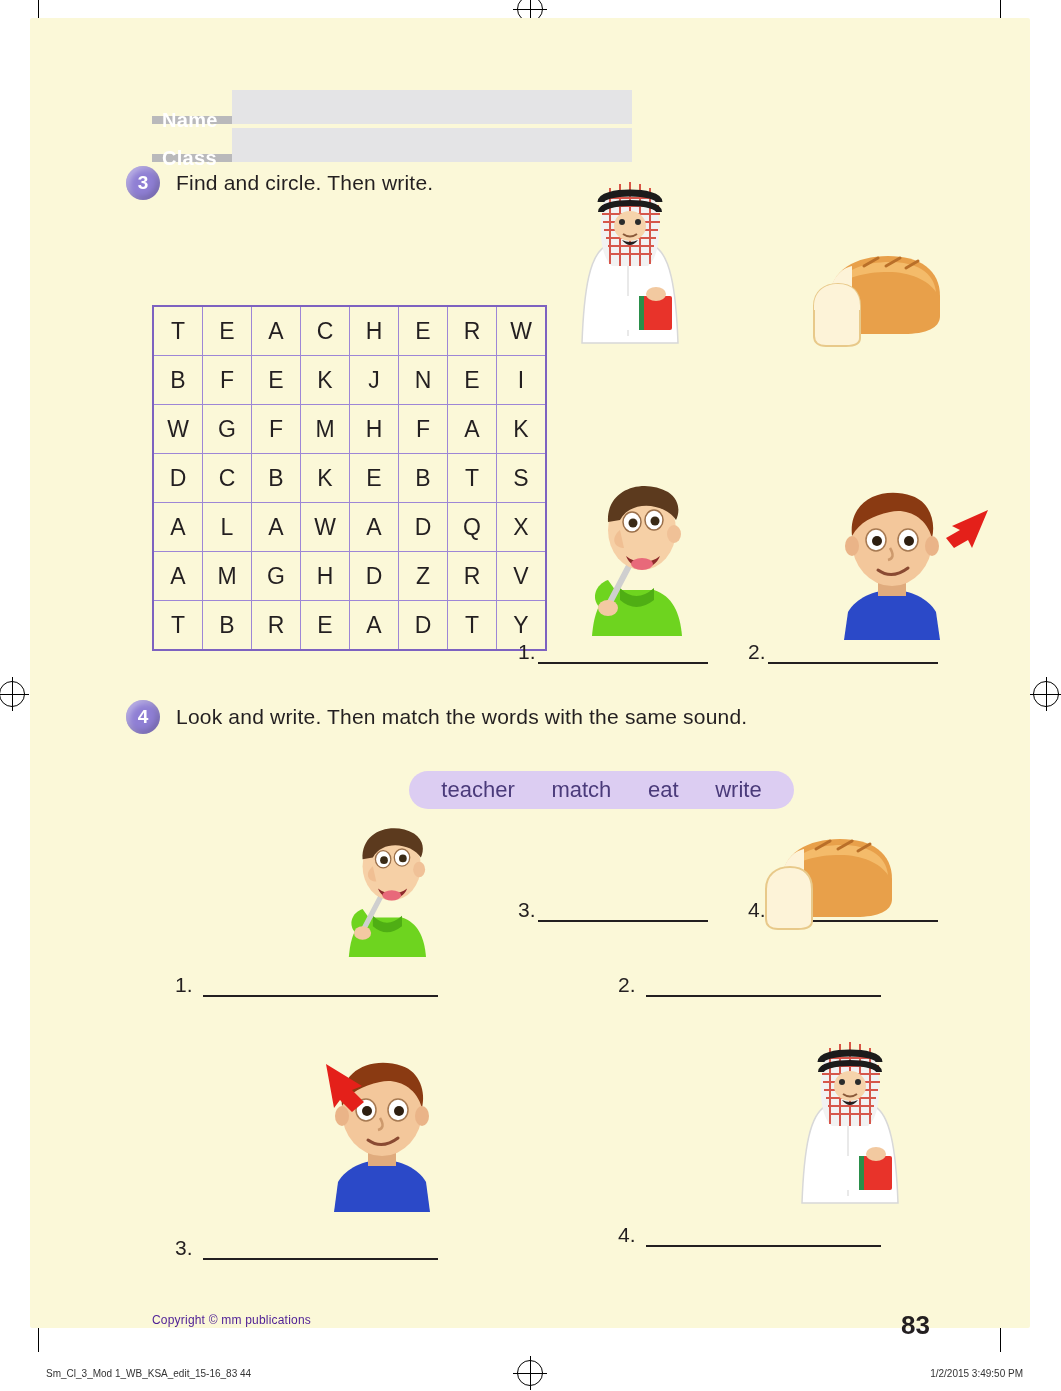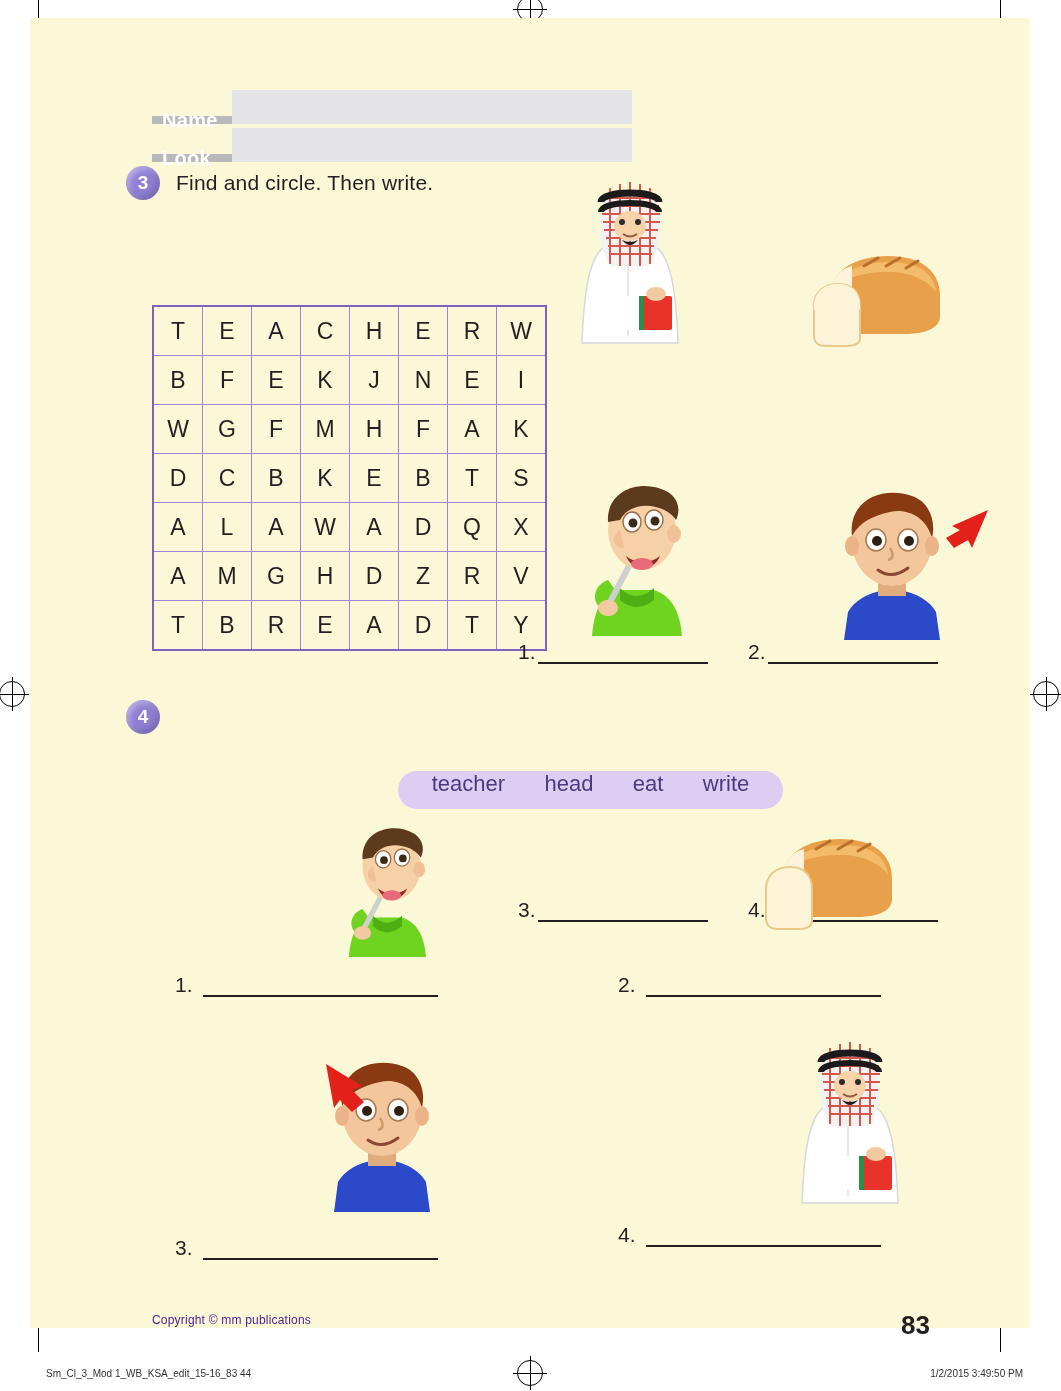--- a/index.html
+++ b/index.html
@@ -135,28 +135,28 @@
     border-bottom: 2px solid #231f20;
     height: 16px;
   }
 
   
   .pic { position: absolute; }
 
   
   .wordbank {
     position: absolute;
-    left: 368px;
+    left: 379px;
     top: 753px;
     width: 385px;
     height: 38px;
     background: #dccdf2;
     border-radius: 19px;
     display: flex;
-    align-items: flex-start;
+    align-items: center;
     justify-content: space-around;
     padding: 0 14px;
     box-sizing: border-box;
   }
   .wordbank span {
     font-size: 22px;
     color: #4a3a7a;
   }
 
   
@@ -219,21 +219,21 @@
 <div class="reg" style="left:517px;top:1360px;"></div>
 
 <div class="page">
 
   <div class="namebox">
     <div class="nb-row">
       <div class="nb-label">Name</div>
       <div class="nb-field"></div>
     </div>
     <div class="nb-row">
-      <div class="nb-label">Look</div>
+      <div class="nb-label">Class</div>
       <div class="nb-field"></div>
     </div>
   </div>
 
   <div class="ex-head" style="left:96px;top:148px;">
     <div class="ex-num">3</div>
     <div class="ex-title">Find and circle. Then write.</div>
   </div>
 
   <table class="grid">
@@ -433,25 +433,26 @@
     <span class="num">3.</span>
     <span class="rule"></span>
   </div>
   <div class="ansline" style="left:718px;top:880px;">
     <span class="num">4.</span>
     <span class="rule"></span>
   </div>
 
   <div class="ex-head" style="left:96px;top:682px;">
     <div class="ex-num">4</div>
+    <div class="ex-title">Look and write. Then match the words with the same sound.</div>
   </div>
 
   <div class="wordbank">
     <span>teacher</span>
-    <span>head</span>
+    <span>match</span>
     <span>eat</span>
     <span>write</span>
   </div>
 
   <svg class="pic" style="left:280px;top:795px;" width="160" height="150" viewBox="0 0 140 175">
     <path d="M48 122 C30 128 24 144 22 168 L112 168 C110 144 102 128 84 122 Z" fill="#6ed41f"></path>
     <path d="M50 120 Q66 136 84 120 L84 132 Q66 146 50 132 Z" fill="#4fae14"></path>
     <path d="M30 140 C20 130 26 116 38 112 L48 126 Z" fill="#6ed41f"></path>
     <path d="M38 138 L60 96" stroke="#cfcfcf" stroke-width="6" stroke-linecap="round"></path>
     <ellipse cx="64" cy="90" rx="10" ry="7" transform="rotate(-30 64 90)" fill="#dedede" stroke="#b5b5b5" stroke-width="1.5"></ellipse>

